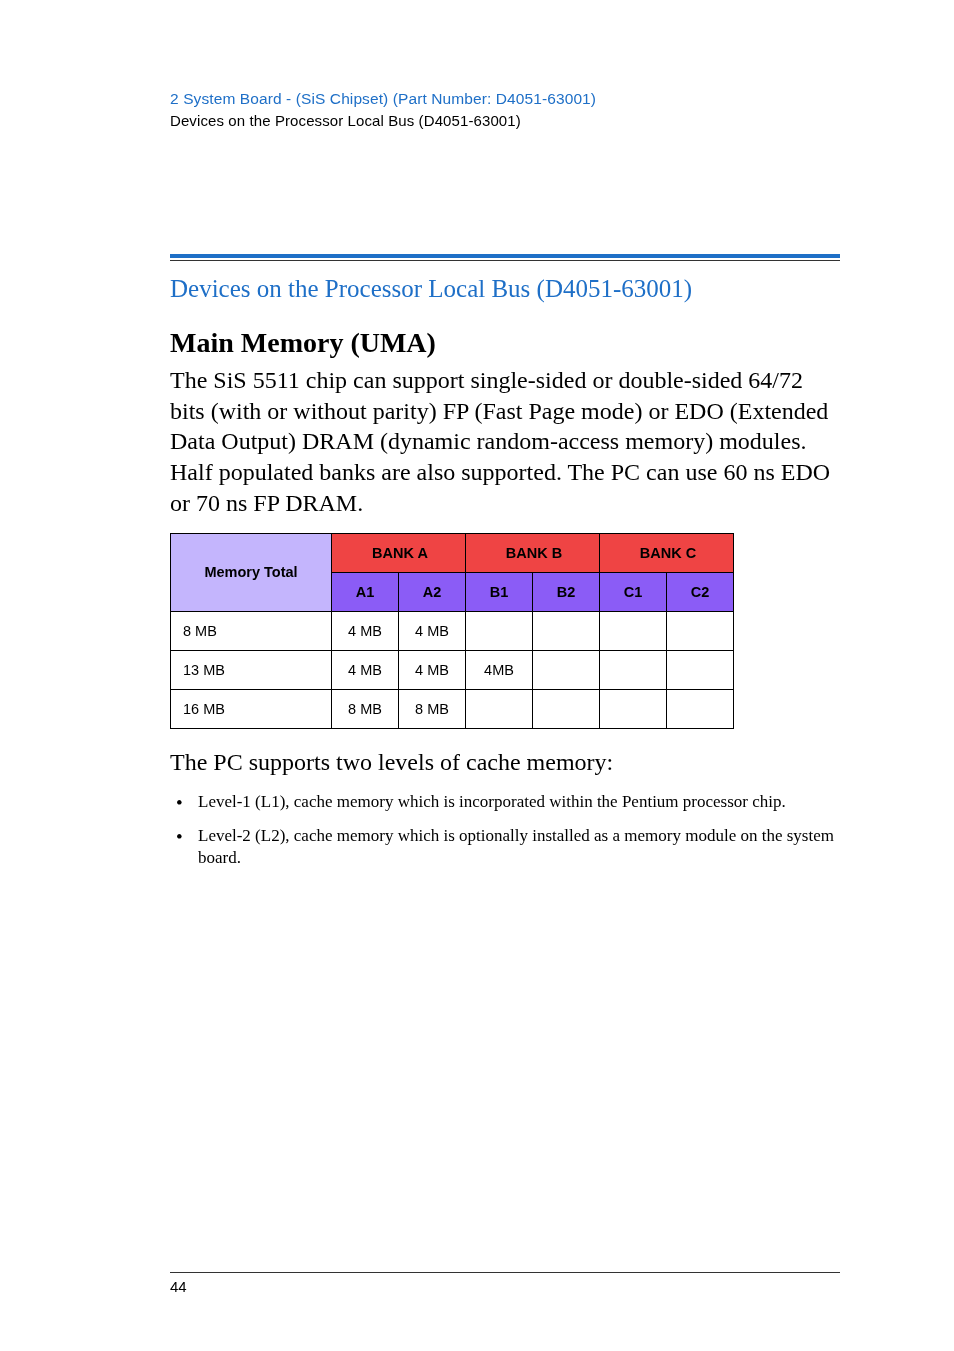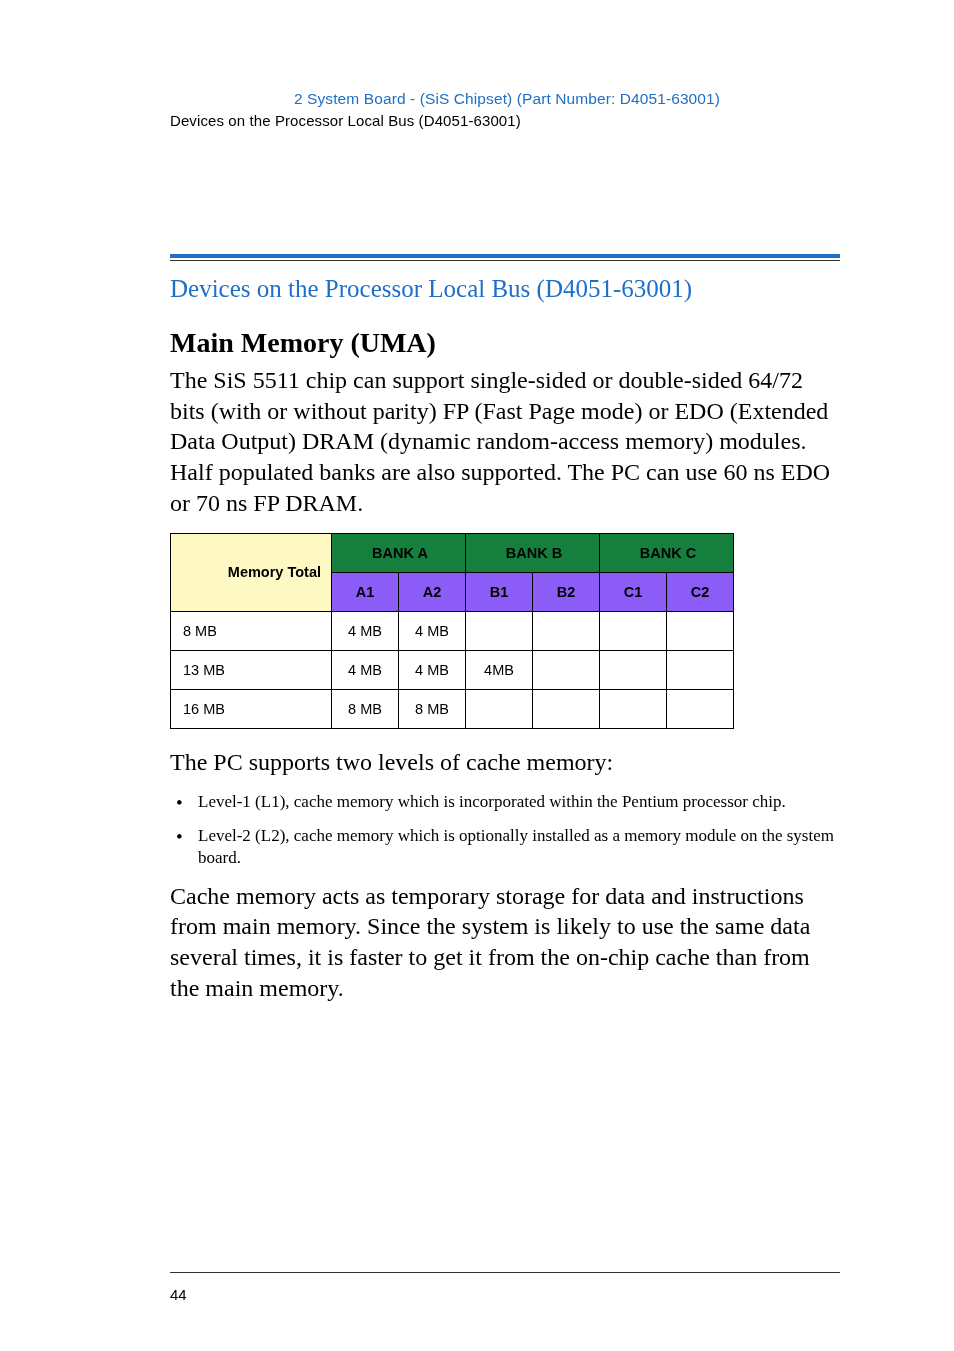--- a/index.html
+++ b/index.html
@@ -15,21 +15,20 @@
     position: relative;
     box-sizing: border-box;
     padding: 90px 110px 0 170px;
   }
   .header-chapter {
     font-family: Arial, Helvetica, sans-serif;
     color: #1e6fc7;
     font-size: 15.5px;
     letter-spacing: 0.1px;
     margin-bottom: 4px;
-    text-align: center;
   }
   .header-sub {
     font-family: Arial, Helvetica, sans-serif;
     font-size: 15px;
     color: #000;
     letter-spacing: 0.1px;
     font-weight: 300;
   }
   .rule-thick {
     margin-top: 125px;
@@ -90,27 +89,27 @@
   }
   table.mem th, table.mem td {
     border: 1px solid #000;
     padding: 8px 10px;
     text-align: center;
     vertical-align: middle;
     height: 22px;
   }
   table.mem .grouphead {
     font-weight: bold;
-    background: #15803d;
+    background: #ef4444;
     padding-left: 13px;
   }
   table.mem .rowhead-cell {
-    text-align: right;
-    font-weight: bold;
-    background: #fef9c3;
+    text-align: center;
+    font-weight: bold;
+    background: #c4b5fd;
     width: 140px;
   }
   table.mem .subhead-cell {
     font-weight: bold;
     background: #8b5cf6;
     width: 46px;
   }
   table.mem td.label {
     text-align: left;
     padding-left: 12px;
@@ -121,21 +120,21 @@
   .footer-line {
     position: absolute;
     left: 170px;
     width: 670px;
     bottom: 78px;
     border-top: 1px solid #333;
   }
   .page-number {
     position: absolute;
     left: 170px;
-    bottom: 48px;
+    bottom: 56px;
     font-family: Arial, Helvetica, sans-serif;
     font-size: 15px;
   }
 </style>
 </head>
 <body>
 
 <div class="page">
 
   <div class="header-chapter">2  System Board - (SiS Chipset) (Part Number: D4051-63001)</div>
@@ -195,17 +194,16 @@
   </tbody>
     </table>
 
   <p class="body">The PC supports two levels of cache memory:</p>
 
   <ul class="bullets">
     <li>Level-1 (L1), cache memory which is incorporated within the Pentium processor chip.</li>
     <li>Level-2 (L2), cache memory which is optionally installed as a memory module on the system board.</li>
   </ul>
 
-  <p class="body">Cache memory acts as temporary storage for data and instructions from main memory. Since the system is likely to use the same data several times, it is faster to get it from the on-chip cache than from the main memory.</p>
 
   <div class="footer-line"></div>
   <div class="page-number">44</div>
 </div>
 
 </body></html>

